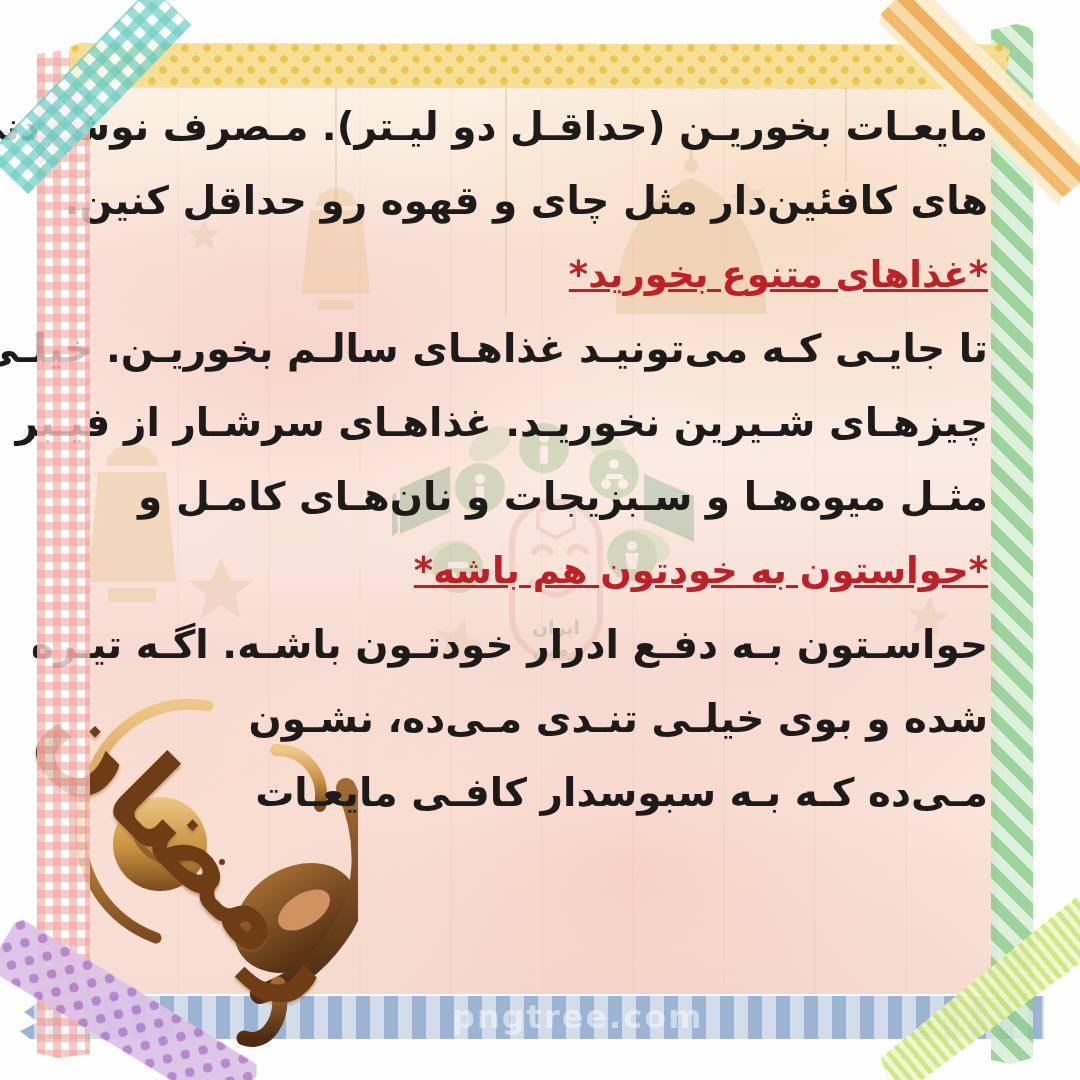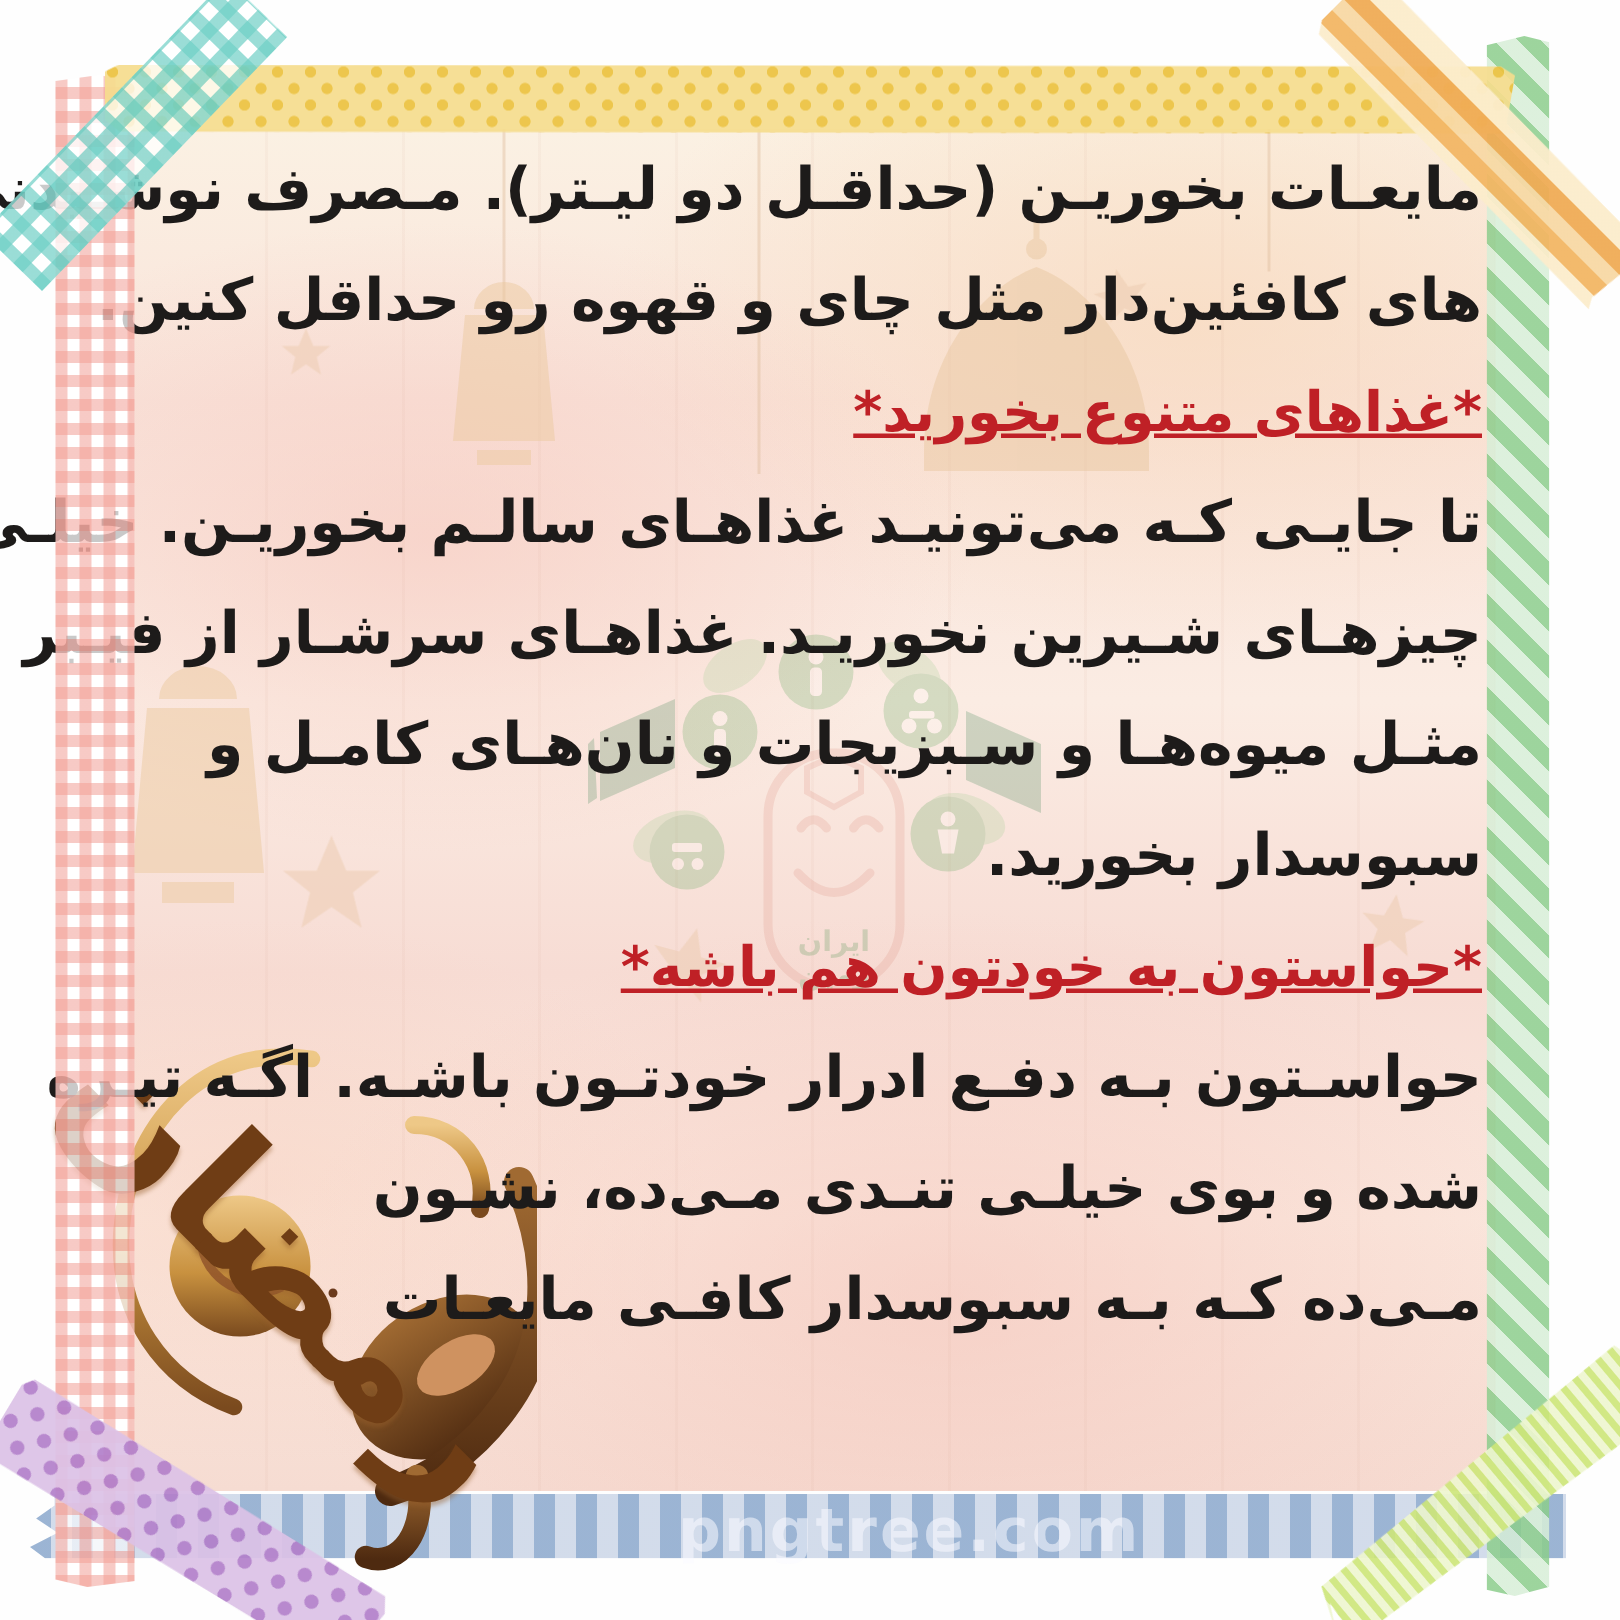--- a/index.html
+++ b/index.html
@@ -30,21 +30,21 @@
   .line{height:74px;line-height:74px;font-size:39px;font-weight:bold;white-space:nowrap;}
   .line.heading{font-size:37px;color:#bf2026;text-decoration:underline;}
   .line.inset-right{padding-right:148px;}
 
   
   .callig{position:absolute;left:48px;top:692px;width:310px;height:365px;z-index:4;}
   .callig-word{position:absolute;left:88px;top:822px;width:284px;z-index:4;direction:rtl;
       text-align:center;font-size:112px;font-weight:bold;color:#6f3d15;line-height:1;
       transform:rotate(45deg);text-shadow:2px 2px 3px rgba(150,95,45,.45);}
 
-  .site-mark{position:absolute;left:452px;top:998px;z-index:4;font-size:40px;letter-spacing:2px;
+  .site-mark{position:absolute;left:452px;top:998px;z-index:4;font-size:32px;letter-spacing:2px;
       color:rgba(250,250,255,.55);font-weight:bold;}
 
   
   .tape{position:absolute;pointer-events:none;}
   .tape-yellow{left:70px;top:43px;width:940px;height:46px;z-index:6;opacity:.92;
       background-color:#f6dd8e;
       background-image:radial-gradient(circle at 5px 5px, #ecc23e 0 3.5px, transparent 4px),
                        radial-gradient(circle at 16px 16px, #ecc23e 0 3.5px, transparent 4px);
       background-size:22px 22px;
       clip-path:polygon(0 10%,1% 0,99% 3%,100% 16%,99.4% 86%,100% 100%,1% 97%,0 80%);}
@@ -189,21 +189,20 @@
   </svg>
   <div class="callig-word">رمضان</div>
 
   <div class="text-block">
     <div class="line">مایعـات بخوریـن (حداقـل دو لیـتر). مـصرف نوشـیدنی</div>
     <div class="line">های کافئین‌دار مثل چای و قهوه رو حداقل کنین.</div>
     <div class="line heading">*غذاهای متنوع بخورید*</div>
     <div class="line">تا جایـی کـه می‌تونیـد غذاهـای سالـم بخوریـن. خیلـی</div>
     <div class="line">چیزهـای شـیرین نخوریـد. غذاهـای سرشـار از فیـبر</div>
     <div class="line">مثـل میوه‌هـا و سـبزیجات و نان‌هـای کامـل و</div>
-    <div class="line">سبوسدار بخورید.</div>
     <div class="line heading">*حواستون به خودتون هم باشه*</div>
     <div class="line">حواسـتون بـه دفـع ادرار خودتـون باشـه. اگـه تیـره</div>
     <div class="line">شده و بوی خیلـی تنـدی مـی‌ده، نشـون</div>
     <div class="line">مـی‌ده کـه بـه سبوسدار کافـی مایعـات</div>
   </div>
 
   <div class="tape tape-gingham"></div>
   <div class="tape tape-green"></div>
   <div class="tape tape-yellow"></div>
   <div class="tape tape-teal"></div>

